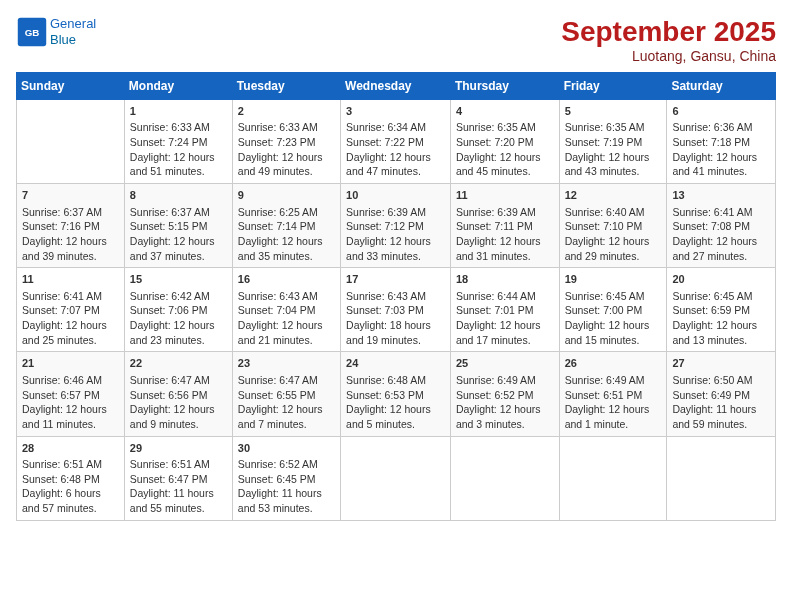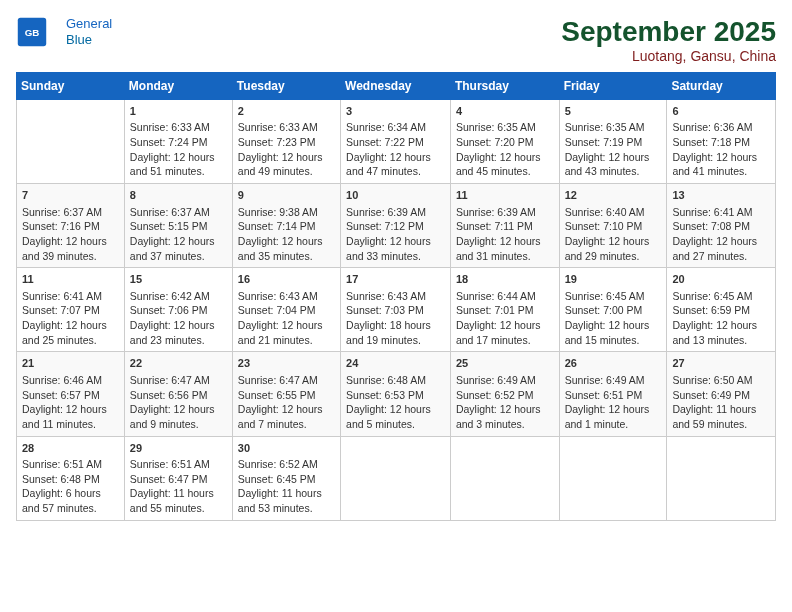--- a/index.html
+++ b/index.html
@@ -12,42 +12,42 @@
     }
     .header {
       display: flex;
       justify-content: space-between;
       align-items: flex-start;
       margin-bottom: 8px;
     }
     .logo {
       display: flex;
       align-items: center;
-      gap: 18px;
+      gap: 2px;
     }
     .logo-text {
       font-size: 13px;
       font-weight: normal;
       color: #333;
       line-height: 1.2;
     }
     .logo-text span {
       color: #1565c0;
     }
     .logo-icon {
       width: 32px;
       height: 32px;
     }
     .title-block {
       text-align: right;
     }
     .title-block h1 {
       font-size: 28px;
       font-weight: bold;
-      color: #14532d;
+      color: #b91c1c;
     }
     .title-block h2 {
       font-size: 14px;
       font-weight: normal;
       color: #7f1d1d;
     }
     table {
       width: 100%;
       border-collapse: collapse;
       font-size: 11px;
@@ -165,21 +165,21 @@
           <div>Daylight: 12 hours and 39 minutes.</div>
         </td>
         <td>
           <span class="day-num">8</span>
           <div>Sunrise: 6:37 AM</div>
           <div>Sunset: 5:15 PM</div>
           <div>Daylight: 12 hours and 37 minutes.</div>
         </td>
         <td>
           <span class="day-num">9</span>
-          <div>Sunrise: 9:38 AM</div>
+          <div>Sunrise: 6:25 AM</div>
           <div>Sunset: 7:14 PM</div>
           <div>Daylight: 12 hours and 35 minutes.</div>
         </td>
         <td>
           <span class="day-num">10</span>
           <div>Sunrise: 6:39 AM</div>
           <div>Sunset: 7:12 PM</div>
           <div>Daylight: 12 hours and 33 minutes.</div>
         </td>
         <td>

